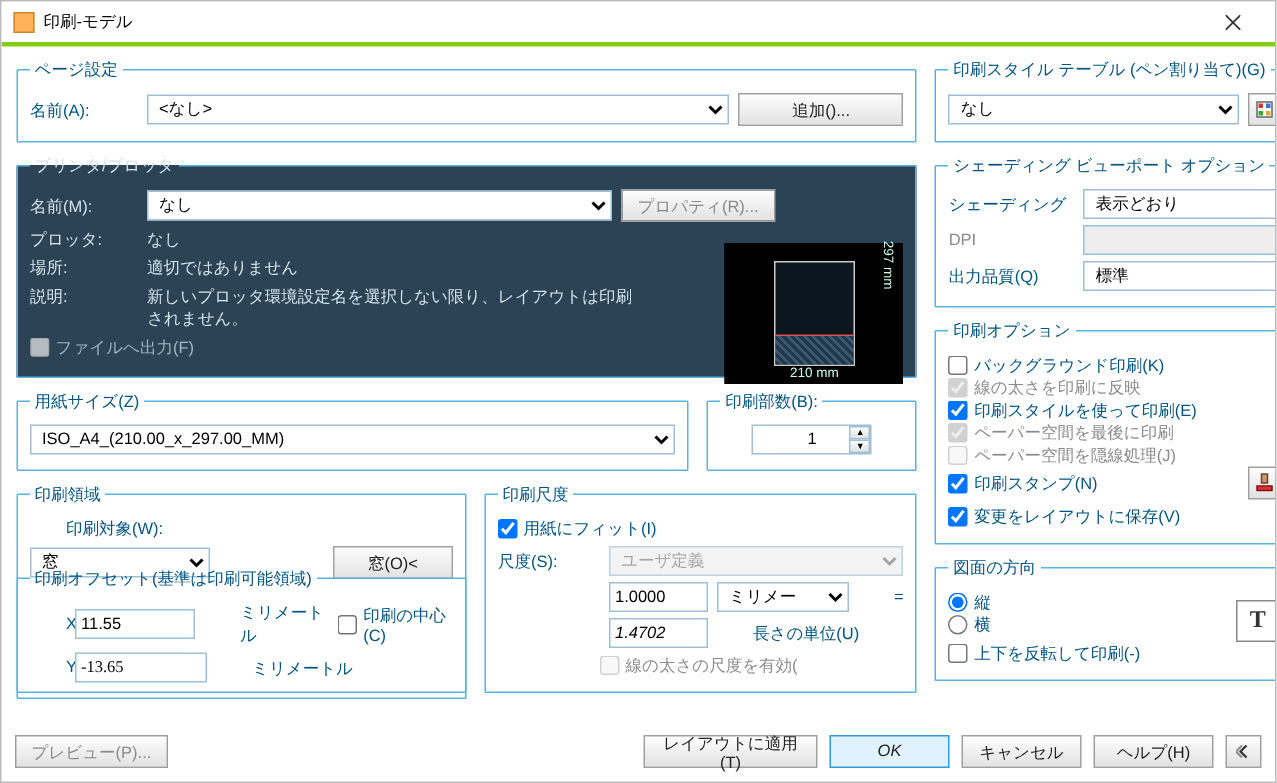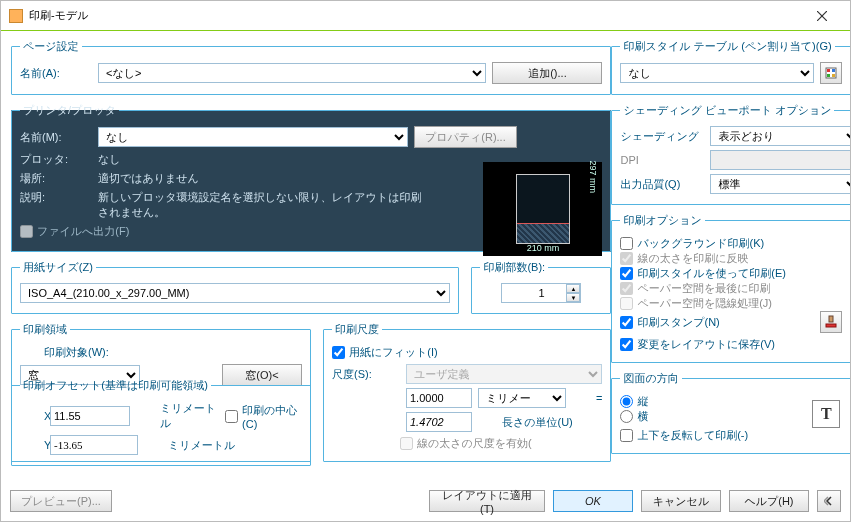--- a/index.html
+++ b/index.html
@@ -1,22 +1,22 @@
 <!DOCTYPE html>
 <html><head>
 <meta charset="utf-8">
 <style>
   * { box-sizing: border-box; font-family: "Meiryo UI", "MS UI Gothic", sans-serif; font-size: 11px; }
   body { margin: 0; background: #ffffff; width: 851px; height: 522px; overflow: hidden; border: 1px solid #bbb; }
-  .titlebar { height: 30px; background: #ffffff; border-bottom: 1px solid #84cc16; display: flex; align-items: center; padding: 0 8px; }
+  .titlebar { height: 30px; background: #ffffff; border-bottom: 3px solid #84cc16; display: flex; align-items: center; padding: 0 8px; }
   .titlebar .icon { width: 14px; height: 14px; background: #ffb25a; border: 1px solid #c98830; margin-right: 6px; }
   .titlebar .title { flex: 1; }
   .titlebar .close { width: 40px; height: 28px; display: flex; align-items: center; justify-content: center; }
   .titlebar .close svg { width: 10px; height: 10px; }
-  .content { padding: 8px 10px 0 10px; display: flex; gap: 0; }
+  .content { padding: 8px 10px 0 10px; display: flex; gap: 12px; }
   .left-col { flex: 1; display: flex; flex-direction: column; gap: 8px; }
   .right-col { width: 240px; display: flex; flex-direction: column; gap: 8px; }
   fieldset { border: 1px solid #54b4e0; border-radius: 1px; margin: 0; padding: 8px 8px 10px 8px; position: relative; }
   fieldset > legend { color: #00547f; padding: 0 3px; margin-left: 0; }
   .row { display: flex; align-items: center; gap: 6px; margin-bottom: 4px; }
   .row:last-child { margin-bottom: 0; }
   label.fld { color: #00547f; width: 72px; }
   label.fld-sm { color: #00547f; width: 68px; }
   select, input[type=text] { border: 1px solid #9fbfd6; background: #ffffff; height: 20px; padding: 0 3px; }
   select { padding-right: 16px; }

